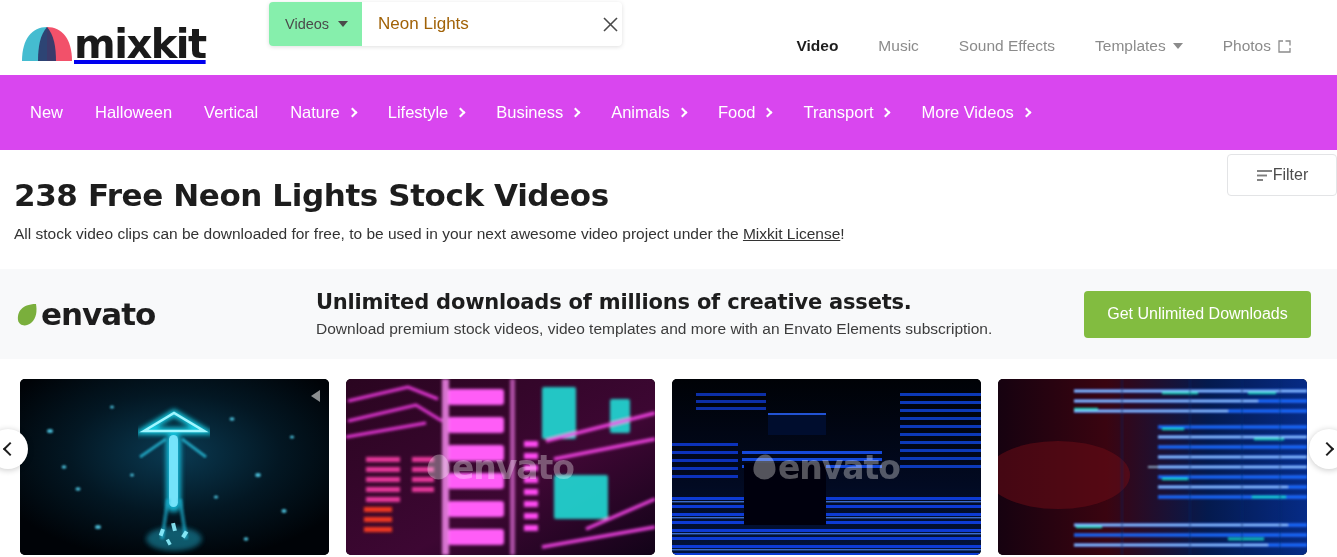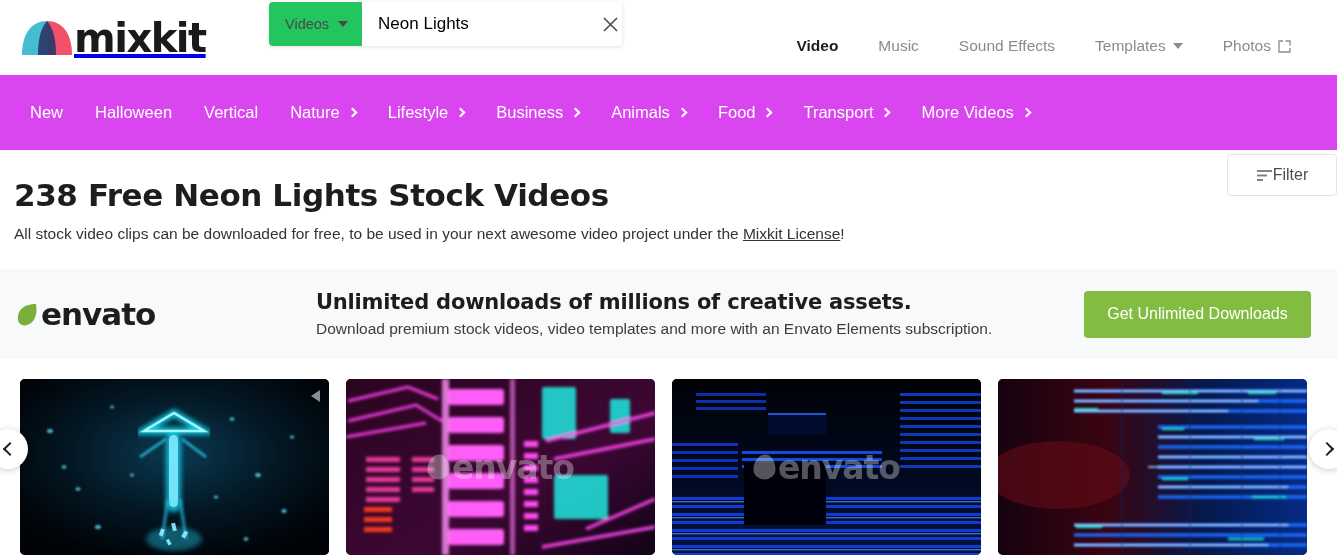--- a/index.html
+++ b/index.html
@@ -14,21 +14,21 @@
   
   .header {
     height: 75px;
     display: flex;
     align-items: center;
     background: #ffffff;
     position: relative;
   }
   .logo-wrap {
     display: flex;
-    align-items: center;
+    align-items: flex-end;
     margin-left: 22px;
     height: 46px;
   }
   .logo-mark { width: 50px; height: 34px; display: block; }
   .logo-text {
     font-size: 40px;
     font-weight: bold;
     color: #1a1a1a;
     letter-spacing: -1.5px;
     line-height: 34px;
@@ -44,42 +44,42 @@
     width: 353px;
     height: 44px;
     display: flex;
     align-items: stretch;
     border-radius: 4px;
     overflow: hidden;
     box-shadow: 0 1px 4px rgba(0,0,0,.13);
     background: #fff;
   }
   .search-type {
-    background: #22c55e;
+    background: #86efac;
     display: flex;
     align-items: center;
     gap: 9px;
     padding: 0 14px 0 16px;
     font-size: 14.5px;
     color: #4a4a4a;
     cursor: pointer;
     user-select: none;
   }
   .caret-dn {
     width: 0; height: 0;
     border-left: 5px solid transparent;
     border-right: 5px solid transparent;
     border-top: 6px solid #4a4a4a;
   }
   .search-input {
     flex: 1;
     border: none;
     outline: none;
     font-size: 17px;
-    color: #000000;
+    color: #a16207;
     padding-left: 16px;
     font-family: "Liberation Sans", sans-serif;
     background: #fff;
   }
   .search-clear {
     width: 46px;
     display: flex; align-items: center; justify-content: center;
     cursor: pointer;
     color: #4a4a4a;
   }

